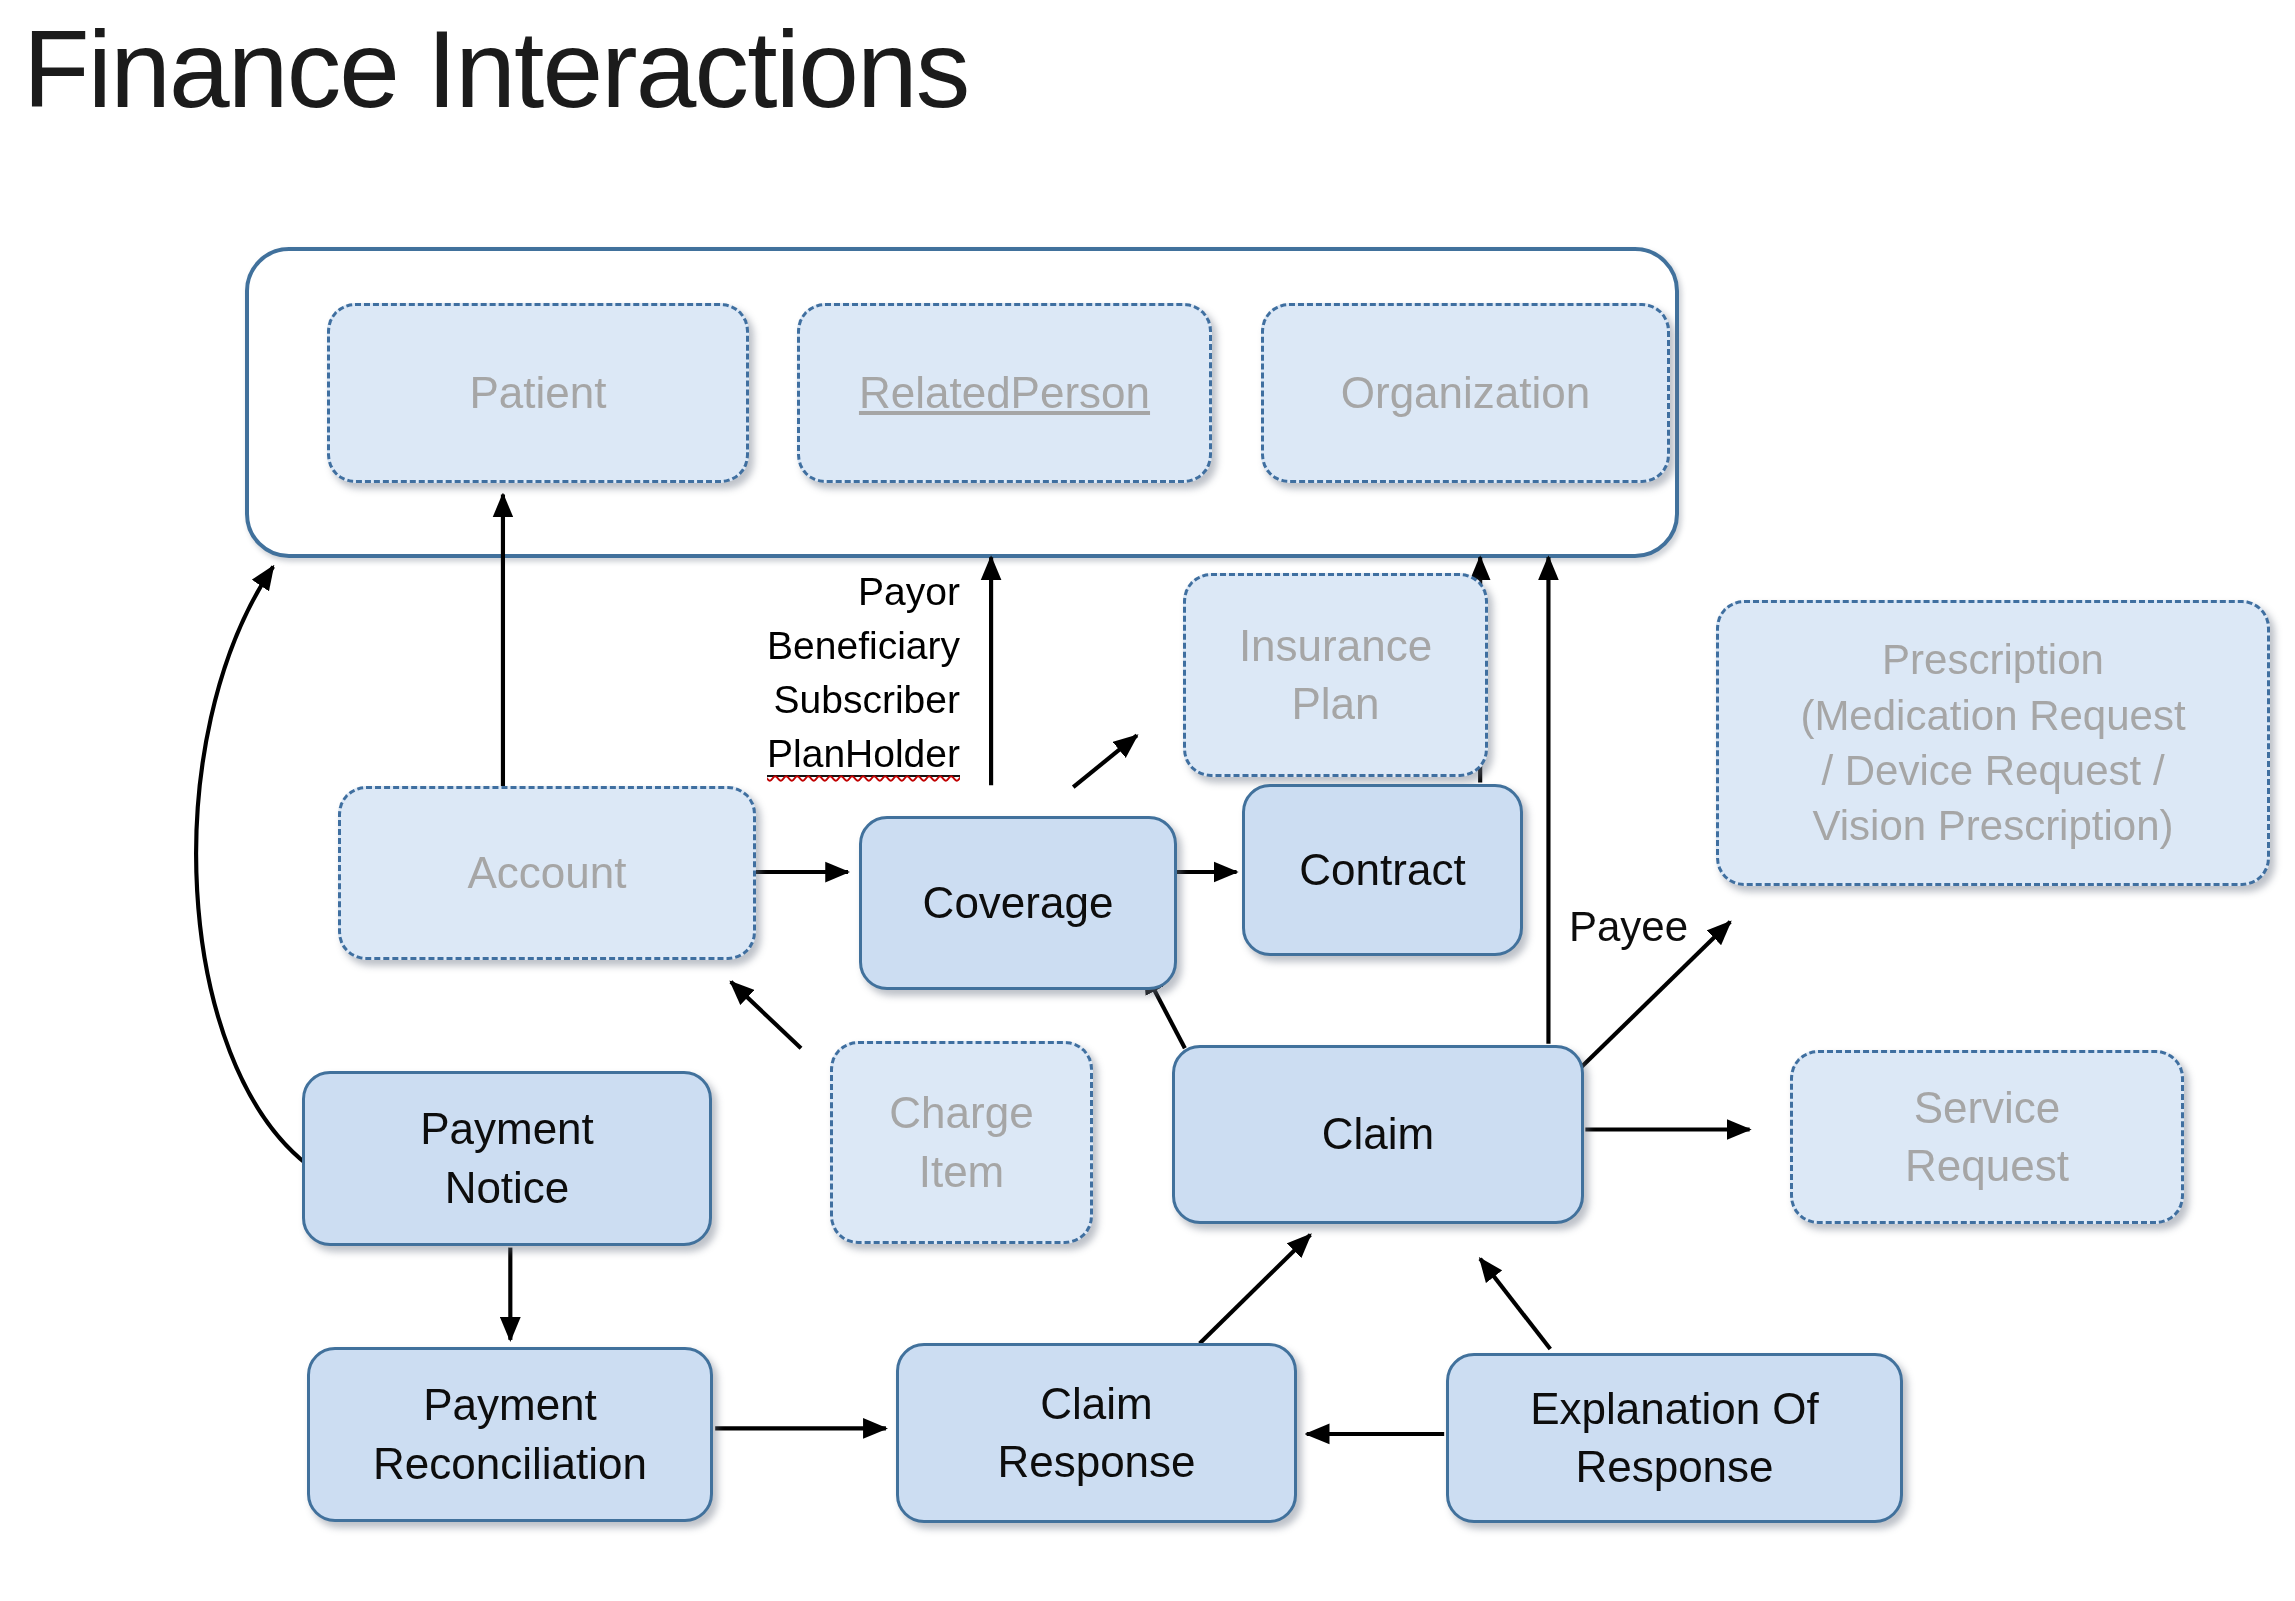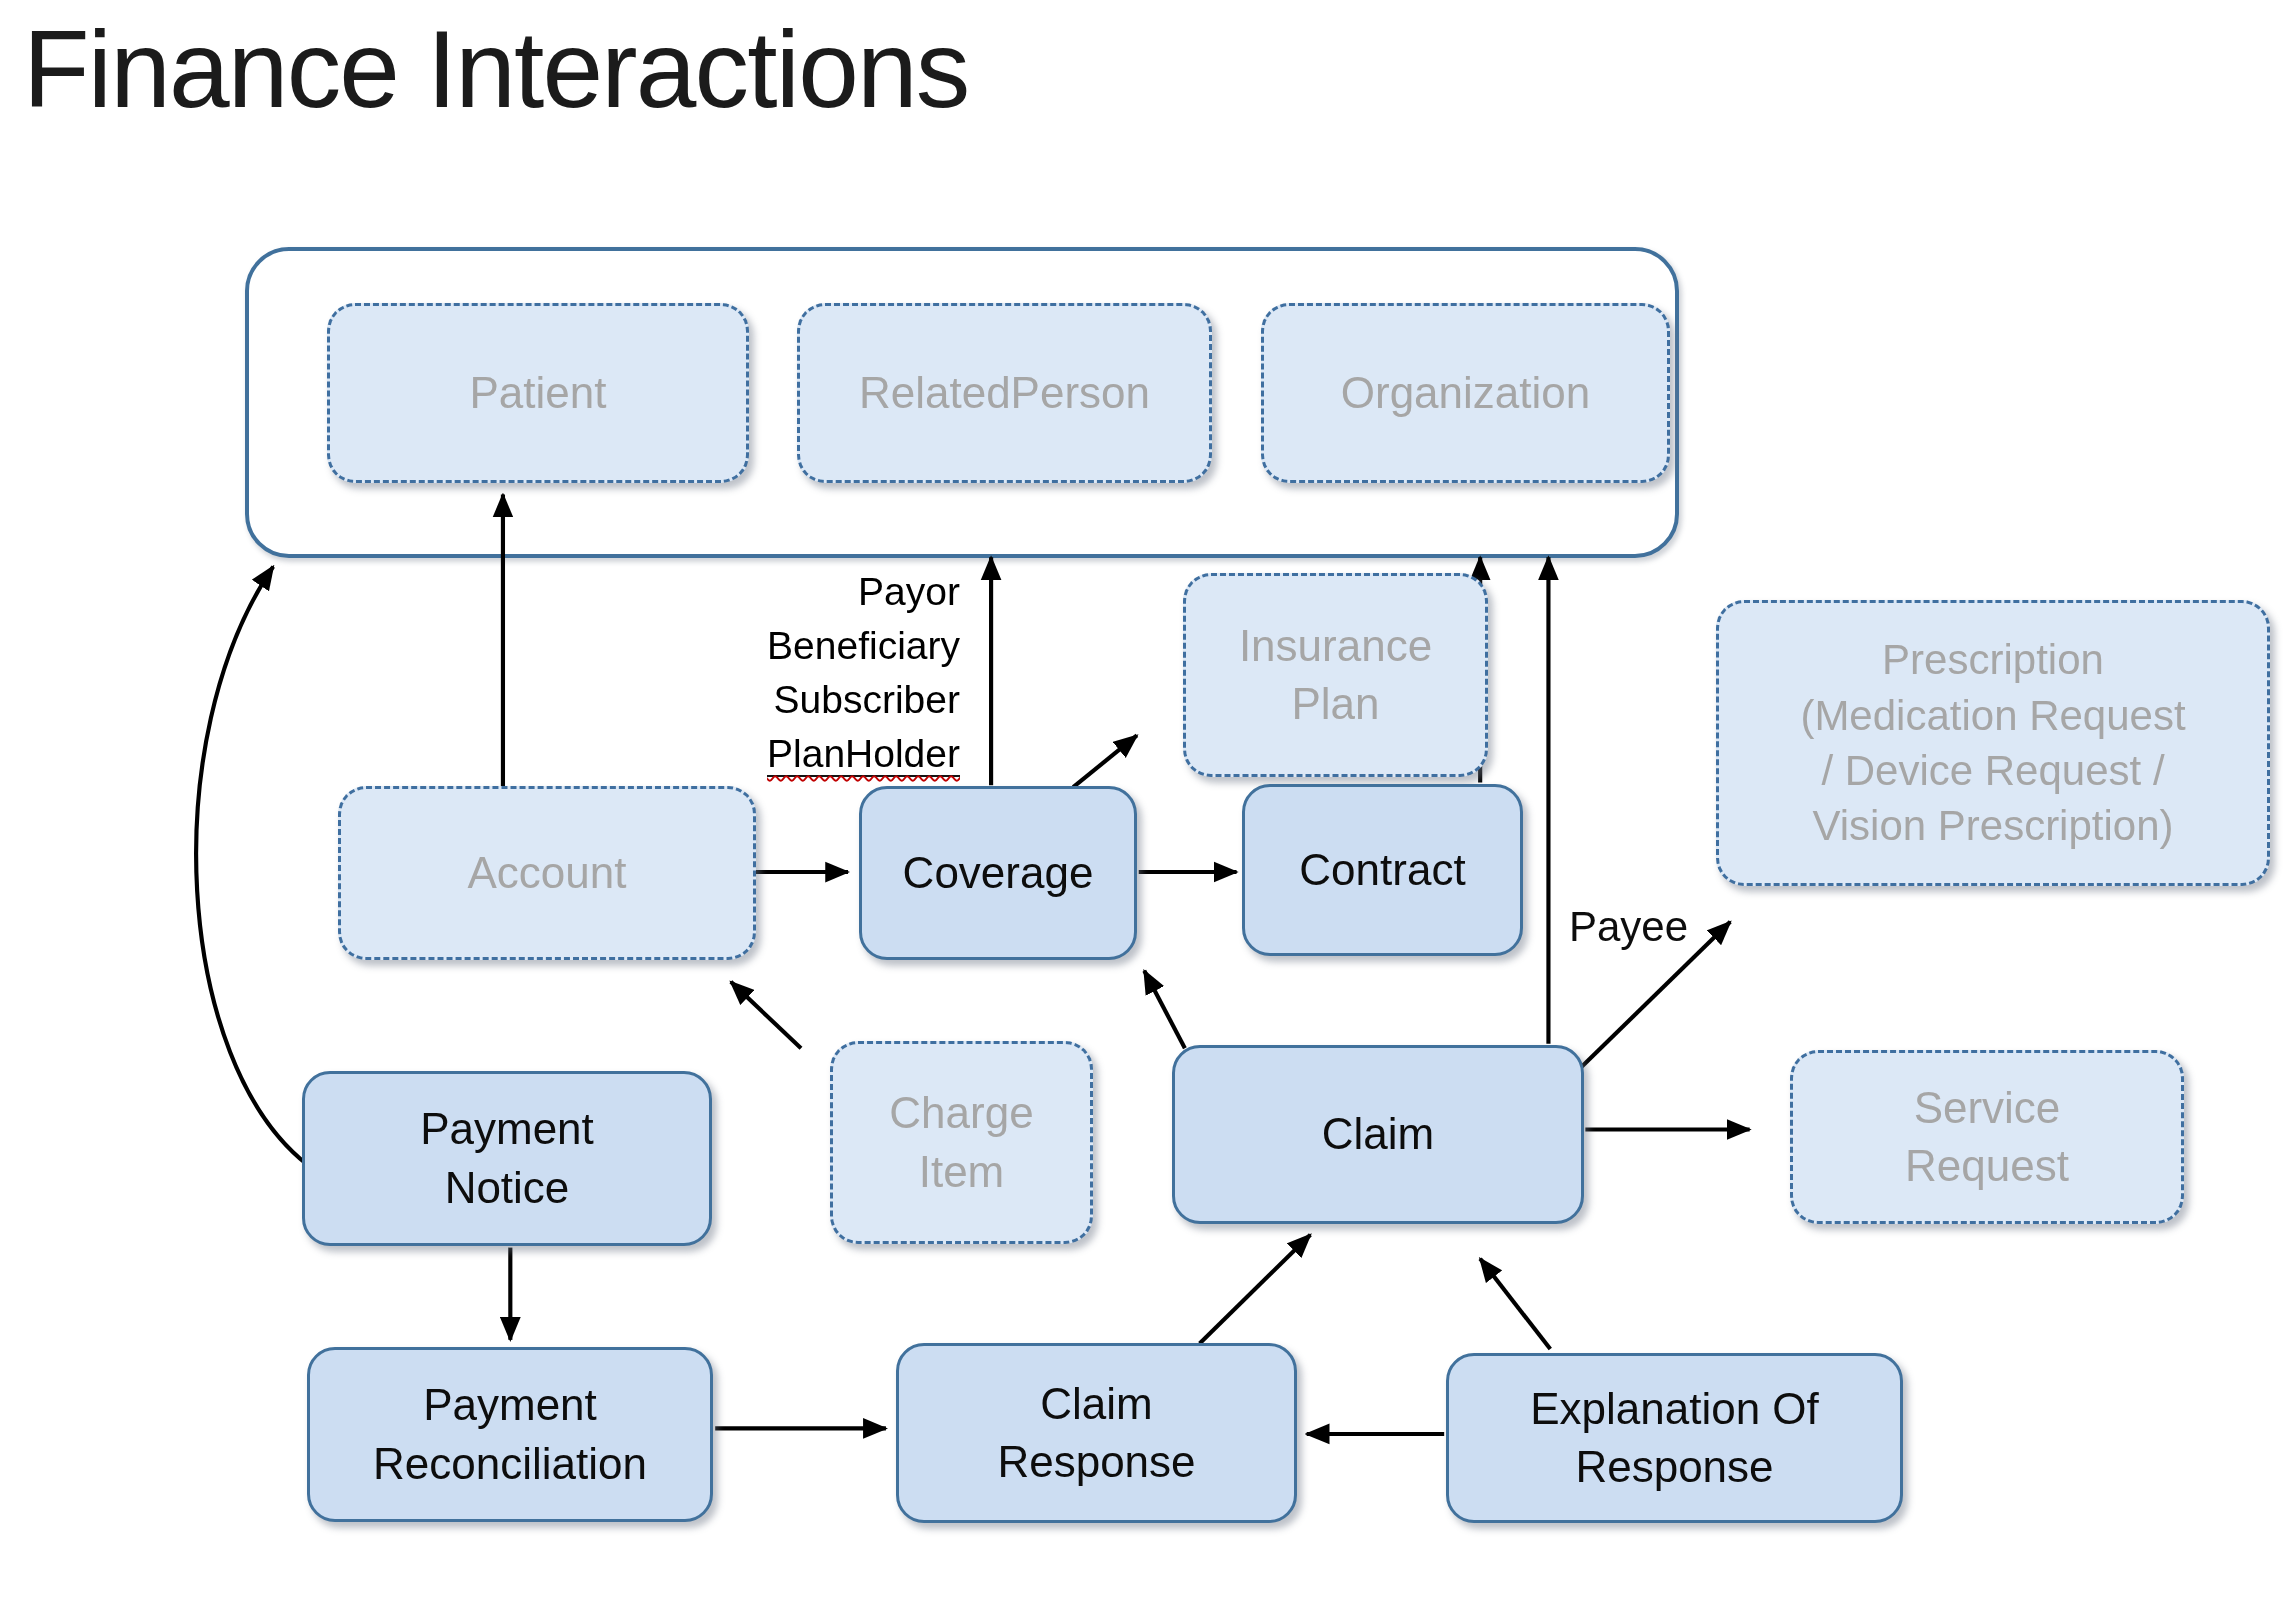--- a/index.html
+++ b/index.html
@@ -74,42 +74,42 @@
       <line x1="775" y1="1548" x2="960" y2="1548" marker-end="url(#ah)"></line>
       <line x1="1300" y1="1456" x2="1420" y2="1338" marker-end="url(#ah)"></line>
       <line x1="1565" y1="1554" x2="1416" y2="1554" marker-end="url(#ah)"></line>
       <line x1="1680" y1="1462" x2="1604" y2="1364" marker-end="url(#ah)"></line>
     </g>
   </svg>
 
   <div class="node dashed" style="left:291px; top:303px; width:422px; height:180px;">
     <span class="node-label">Patient</span>
   </div>
-  <div class="node dashed" style="left:761px; top:303px; width:415px; height:180px;">
+  <div class="node dashed" style="left:761px; top:303px; width:415px; height:180px;text-decoration:underline;">
     <span class="node-label">RelatedPerson</span>
   </div>
   <div class="node dashed" style="left:1225px; top:303px; width:409px; height:180px;">
     <span class="node-label">Organization</span>
   </div>
 
   <div class="node dashed" style="left:1147px; top:573px; width:305px; height:204px;">
     <span class="node-label">Insurance
 Plan</span>
   </div>
   <div class="node dashed prescription-size" style="left:1680px; top:600px; width:554px; height:286px;">
     <span class="node-label">Prescription
 (Medication Request
 / Device Request /
 Vision Prescription)</span>
   </div>
 
   <div class="node dashed" style="left:302px; top:786px; width:418px; height:174px;">
     <span class="node-label">Account</span>
   </div>
-  <div class="node solid" style="left:859px; top:786px; width:278px; height:174px;">
+  <div class="node solid" style="left:859px; top:816px; width:318px; height:174px;">
     <span class="node-label">Coverage</span>
   </div>
   <div class="node solid" style="left:1242px; top:784px; width:281px; height:172px;">
     <span class="node-label">Contract</span>
   </div>
 
   <div class="node dashed" style="left:794px; top:1041px; width:263px; height:203px;">
     <span class="node-label">Charge
 Item</span>
   </div>

